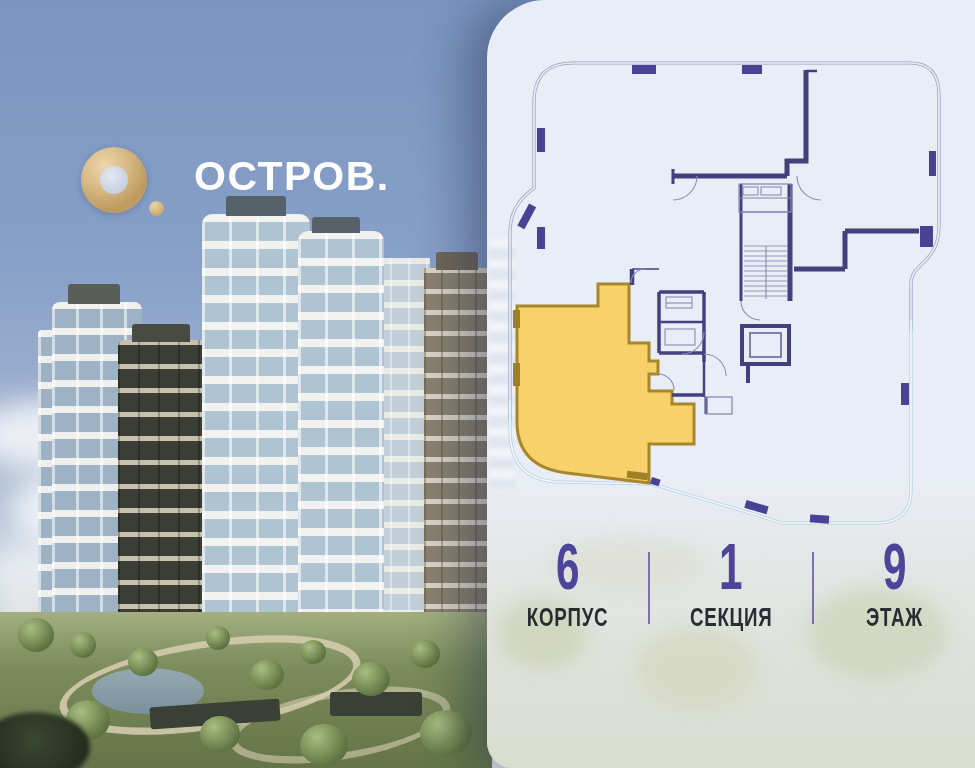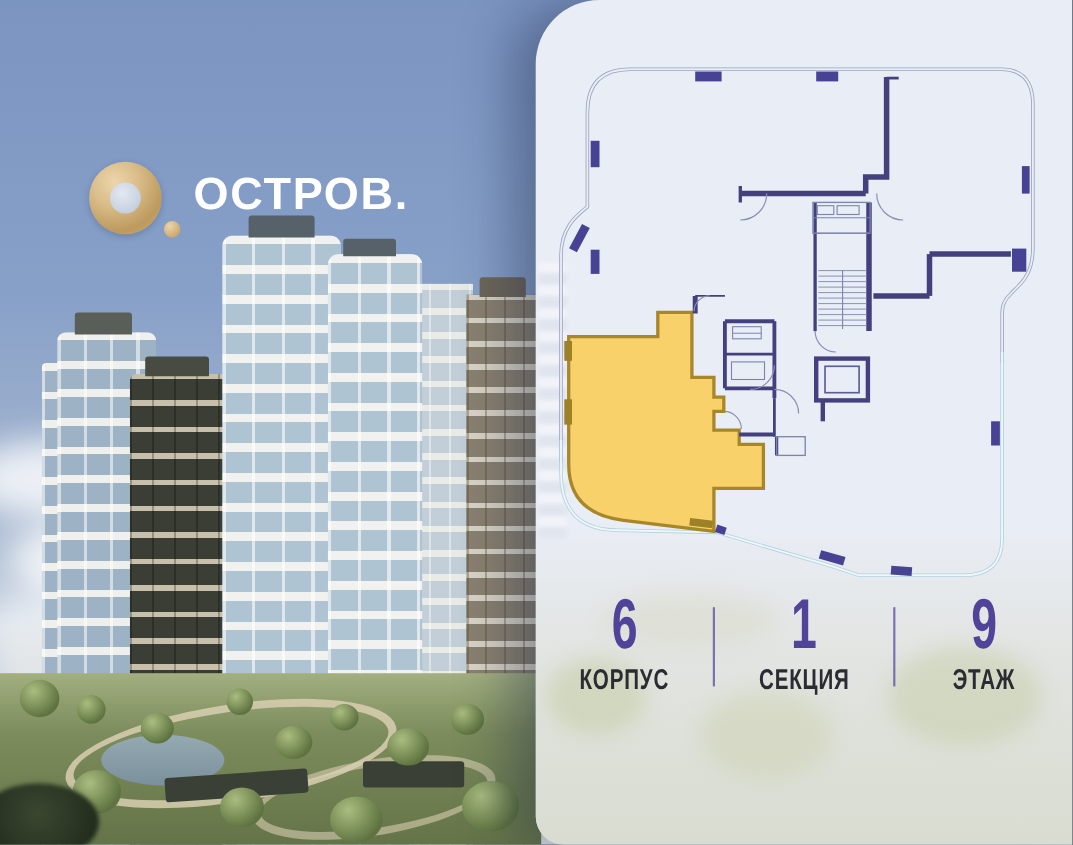--- a/index.html
+++ b/index.html
@@ -40,21 +40,21 @@
 
   
   .logo{position:absolute;left:0;top:0;}
   .logo-ring{position:absolute;left:81px;top:147px;width:66px;height:66px;border-radius:50%;
       background:radial-gradient(circle at 35% 28%,#EDD6AB 0%,#D9BC88 35%,#BD9A5E 70%,#CBAC74 100%);
       box-shadow:0 2px 6px rgba(40,50,80,.25);}
   .logo-ring::after{content:"";position:absolute;left:19px;top:19px;width:28px;height:28px;border-radius:50%;
       background:radial-gradient(circle at 40% 35%,#E3E9F1,#C2CDDD 80%);}
   .logo-dot{position:absolute;left:149px;top:201px;width:15px;height:15px;border-radius:50%;
       background:radial-gradient(circle at 35% 30%,#EDD6AB,#C8A76C 75%);}
-  .logo-text{position:absolute;left:176px;top:156px;font-size:41px;font-weight:700;color:#FFFFFF;
+  .logo-text{position:absolute;left:194px;top:156px;font-size:41px;font-weight:700;color:#FFFFFF;
       letter-spacing:1.5px;line-height:1;}
 
   
   .panel{position:absolute;left:487px;top:0;width:488px;height:768px;background:#E9EDF5;
       border-radius:58px 0 0 26px;box-shadow:-22px 0 48px rgba(22,32,66,.38);overflow:hidden;}
   .panel-ghost{position:absolute;left:2px;top:238px;width:26px;height:250px;opacity:.45;filter:blur(2px);
       background:repeating-linear-gradient(180deg,rgba(255,255,255,.8) 0 10px,rgba(198,204,216,.5) 10px 21px);}
   .panel-landscape{position:absolute;left:0;right:0;bottom:0;height:290px;
       background:linear-gradient(180deg,rgba(233,237,245,0) 0%,rgba(219,220,206,.5) 40%,rgba(210,213,192,.7) 100%);}
   .panel-landscape .blob{position:absolute;border-radius:50%;filter:blur(9px);}

